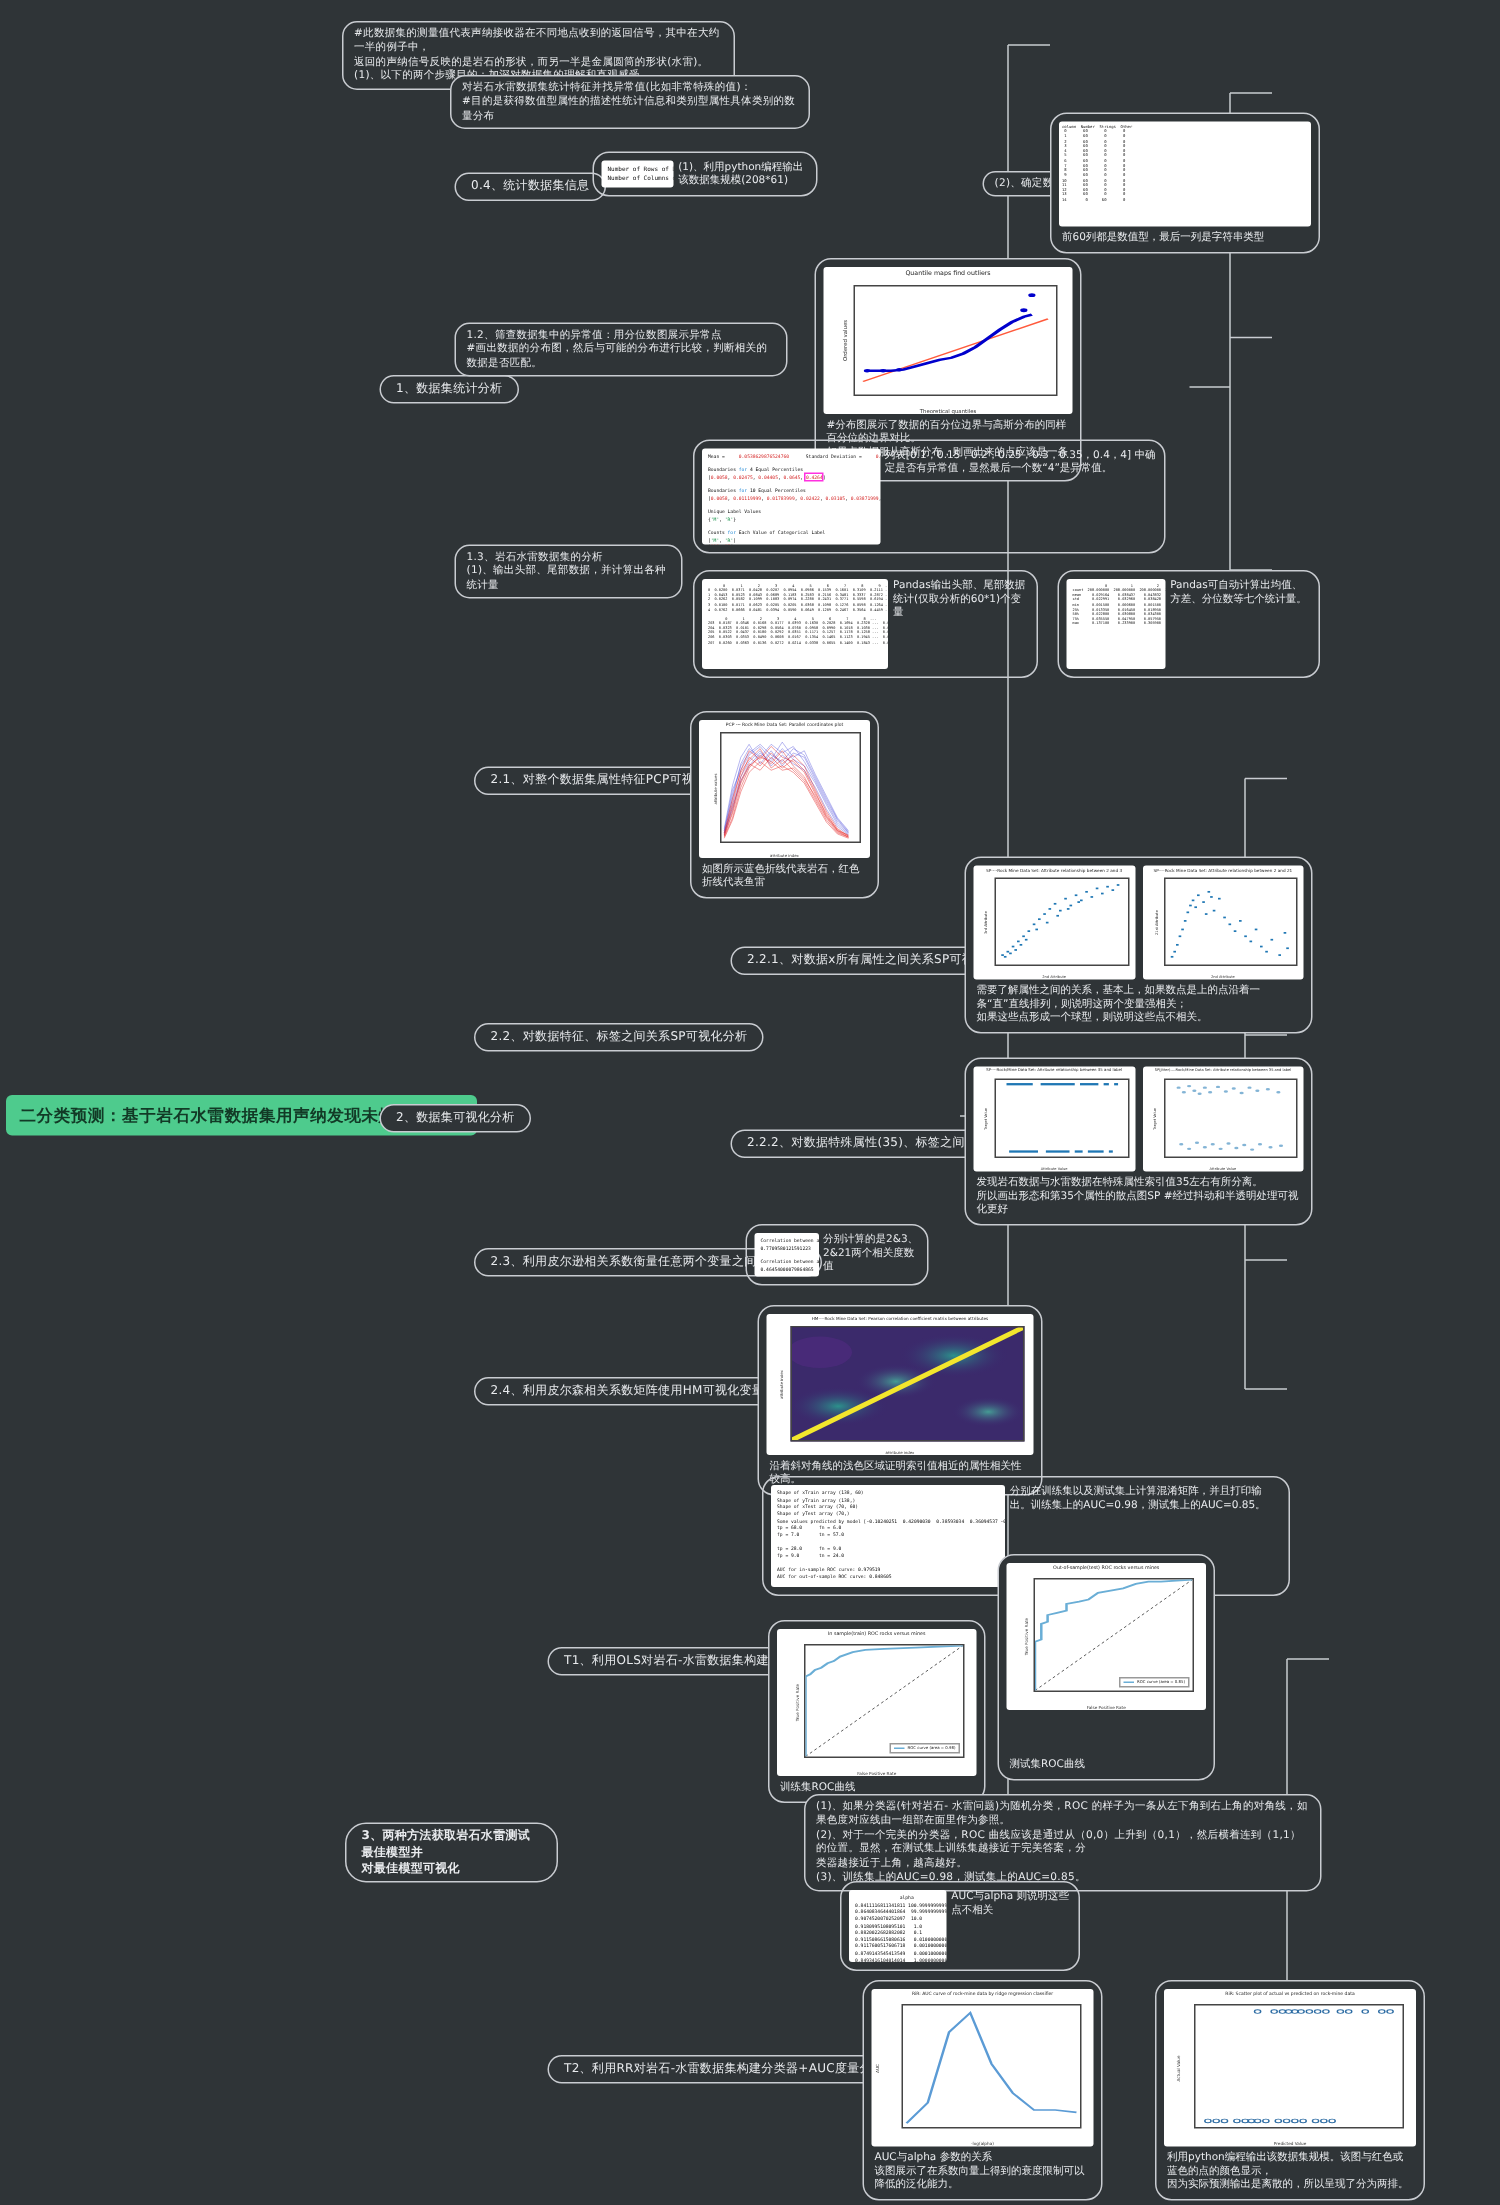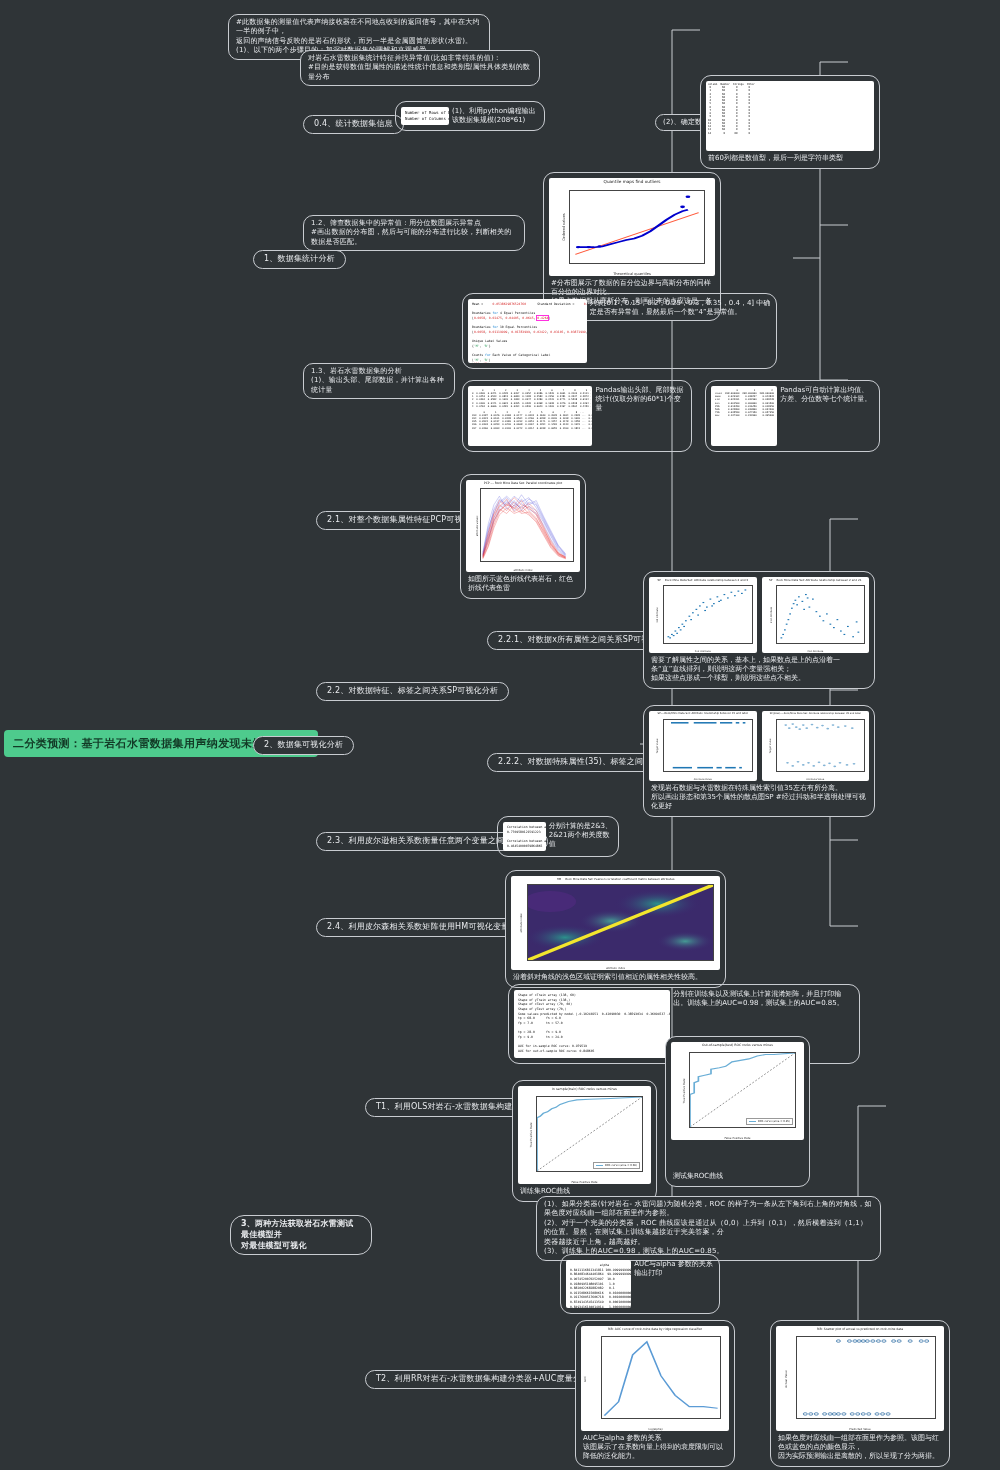--- a/index.html
+++ b/index.html
@@ -436,21 +436,21 @@
     <div class="inner">Correlation between attribute 2 and 3
 0.7709580121591223
 
 Correlation between attribute 2 and 21
 0.46454000079864865</div>
     <div class="cap">分别计算的是2&amp;3、2&amp;21两个相关度数值</div>
   </div>
 
   <div class="node pill" style="left:316px; top:918px;">2.4、利用皮尔森相关系数矩阵使用HM可视化变量之间的相关性</div>
 
-  <div class="fig" style="left:505px; top:870px; width:221px;">
+  <div class="fig" style="left:505px; top:870px; width:190px;">
     <div class="plate" style="height:94px;">
       <div class="ttl" style="font-size:2.8px;">HM----Rock Mine Data Set: Pearson correlation coefficient matrix between attributes</div>
       <div class="axes" style="left:16px; top:8px; right:6px; bottom:9px; background:#3b1f6e;">
         <svg viewBox="0 0 100 100" preserveAspectRatio="none" style="position:absolute;inset:0;width:100%;height:100%;">
           <defs>
             <radialGradient id="g1" cx="50%" cy="50%">
                 <stop offset="0%" stop-color="#2a9d8f" stop-opacity="0.9"></stop>
                 <stop offset="100%" stop-color="#3b1f6e" stop-opacity="0"></stop>
               </radialGradient>
             <radialGradient id="g2" cx="50%" cy="50%">
@@ -544,21 +544,21 @@
     <div class="inner" style="height:48px;">                alpha
 0.8411116811341811 100.99999999999
 0.8640834644401864  99.99999999999999
 0.9074520070252097  10.0
 0.9180995108095101   1.0
 0.8820022682882082   0.1
 0.9115086615080616   0.01000000000000002
 0.9117600517606718   0.00100000000000000
 0.8749143545413549   0.000100000000000002
 0.8493416104014014   1.0000000000000e-05</div>
-    <div class="cap">AUC与alpha 参数的关系输出打印</div>
+    <div class="cap">AUC与alpha 则说明这些点不相关</div>
   </div>
 
   <div class="fig" style="left:575px; top:1320px; width:160px;">
     <div class="plate" style="height:105px;">
       <div class="ttl" style="font-size:3px;">RiR: AUC curve of rock-mine data by ridge regression classifier</div>
       <div class="axes" style="left:20px; top:10px; right:8px; bottom:12px;">
         <svg viewBox="0 0 100 100" preserveAspectRatio="none" style="position:absolute;inset:0;width:100%;height:100%;">
           <polyline points="2,97 14,80 26,22 38,6 50,48 62,72 74,86 86,86 98,88" fill="none" stroke="#5b9bd5" stroke-width="1.4"></polyline>
         </svg>
       </div>
@@ -603,17 +603,17 @@
               <circle cx="52" cy="95" r="1.5"></circle>
             <circle cx="58" cy="95" r="1.5"></circle>
               <circle cx="62" cy="95" r="1.5"></circle>
               <circle cx="66" cy="95" r="1.5"></circle>
           </g>
         </svg>
       </div>
       <div class="yl" style="font-size:2.8px;">Actual Value</div>
       <div class="xl" style="font-size:2.8px;">Predicted Value</div>
     </div>
-    <div class="cap">如果色度对应线由一组部在面里作为参照。该图与红色或蓝色的点的颜色显示，
+    <div class="cap">利用python编程输出该数据集规模。该图与红色或蓝色的点的颜色显示，
 因为实际预测输出是离散的，所以呈现了分为两排。</div>
   </div>
 
 </div>
 
 </body></html>

